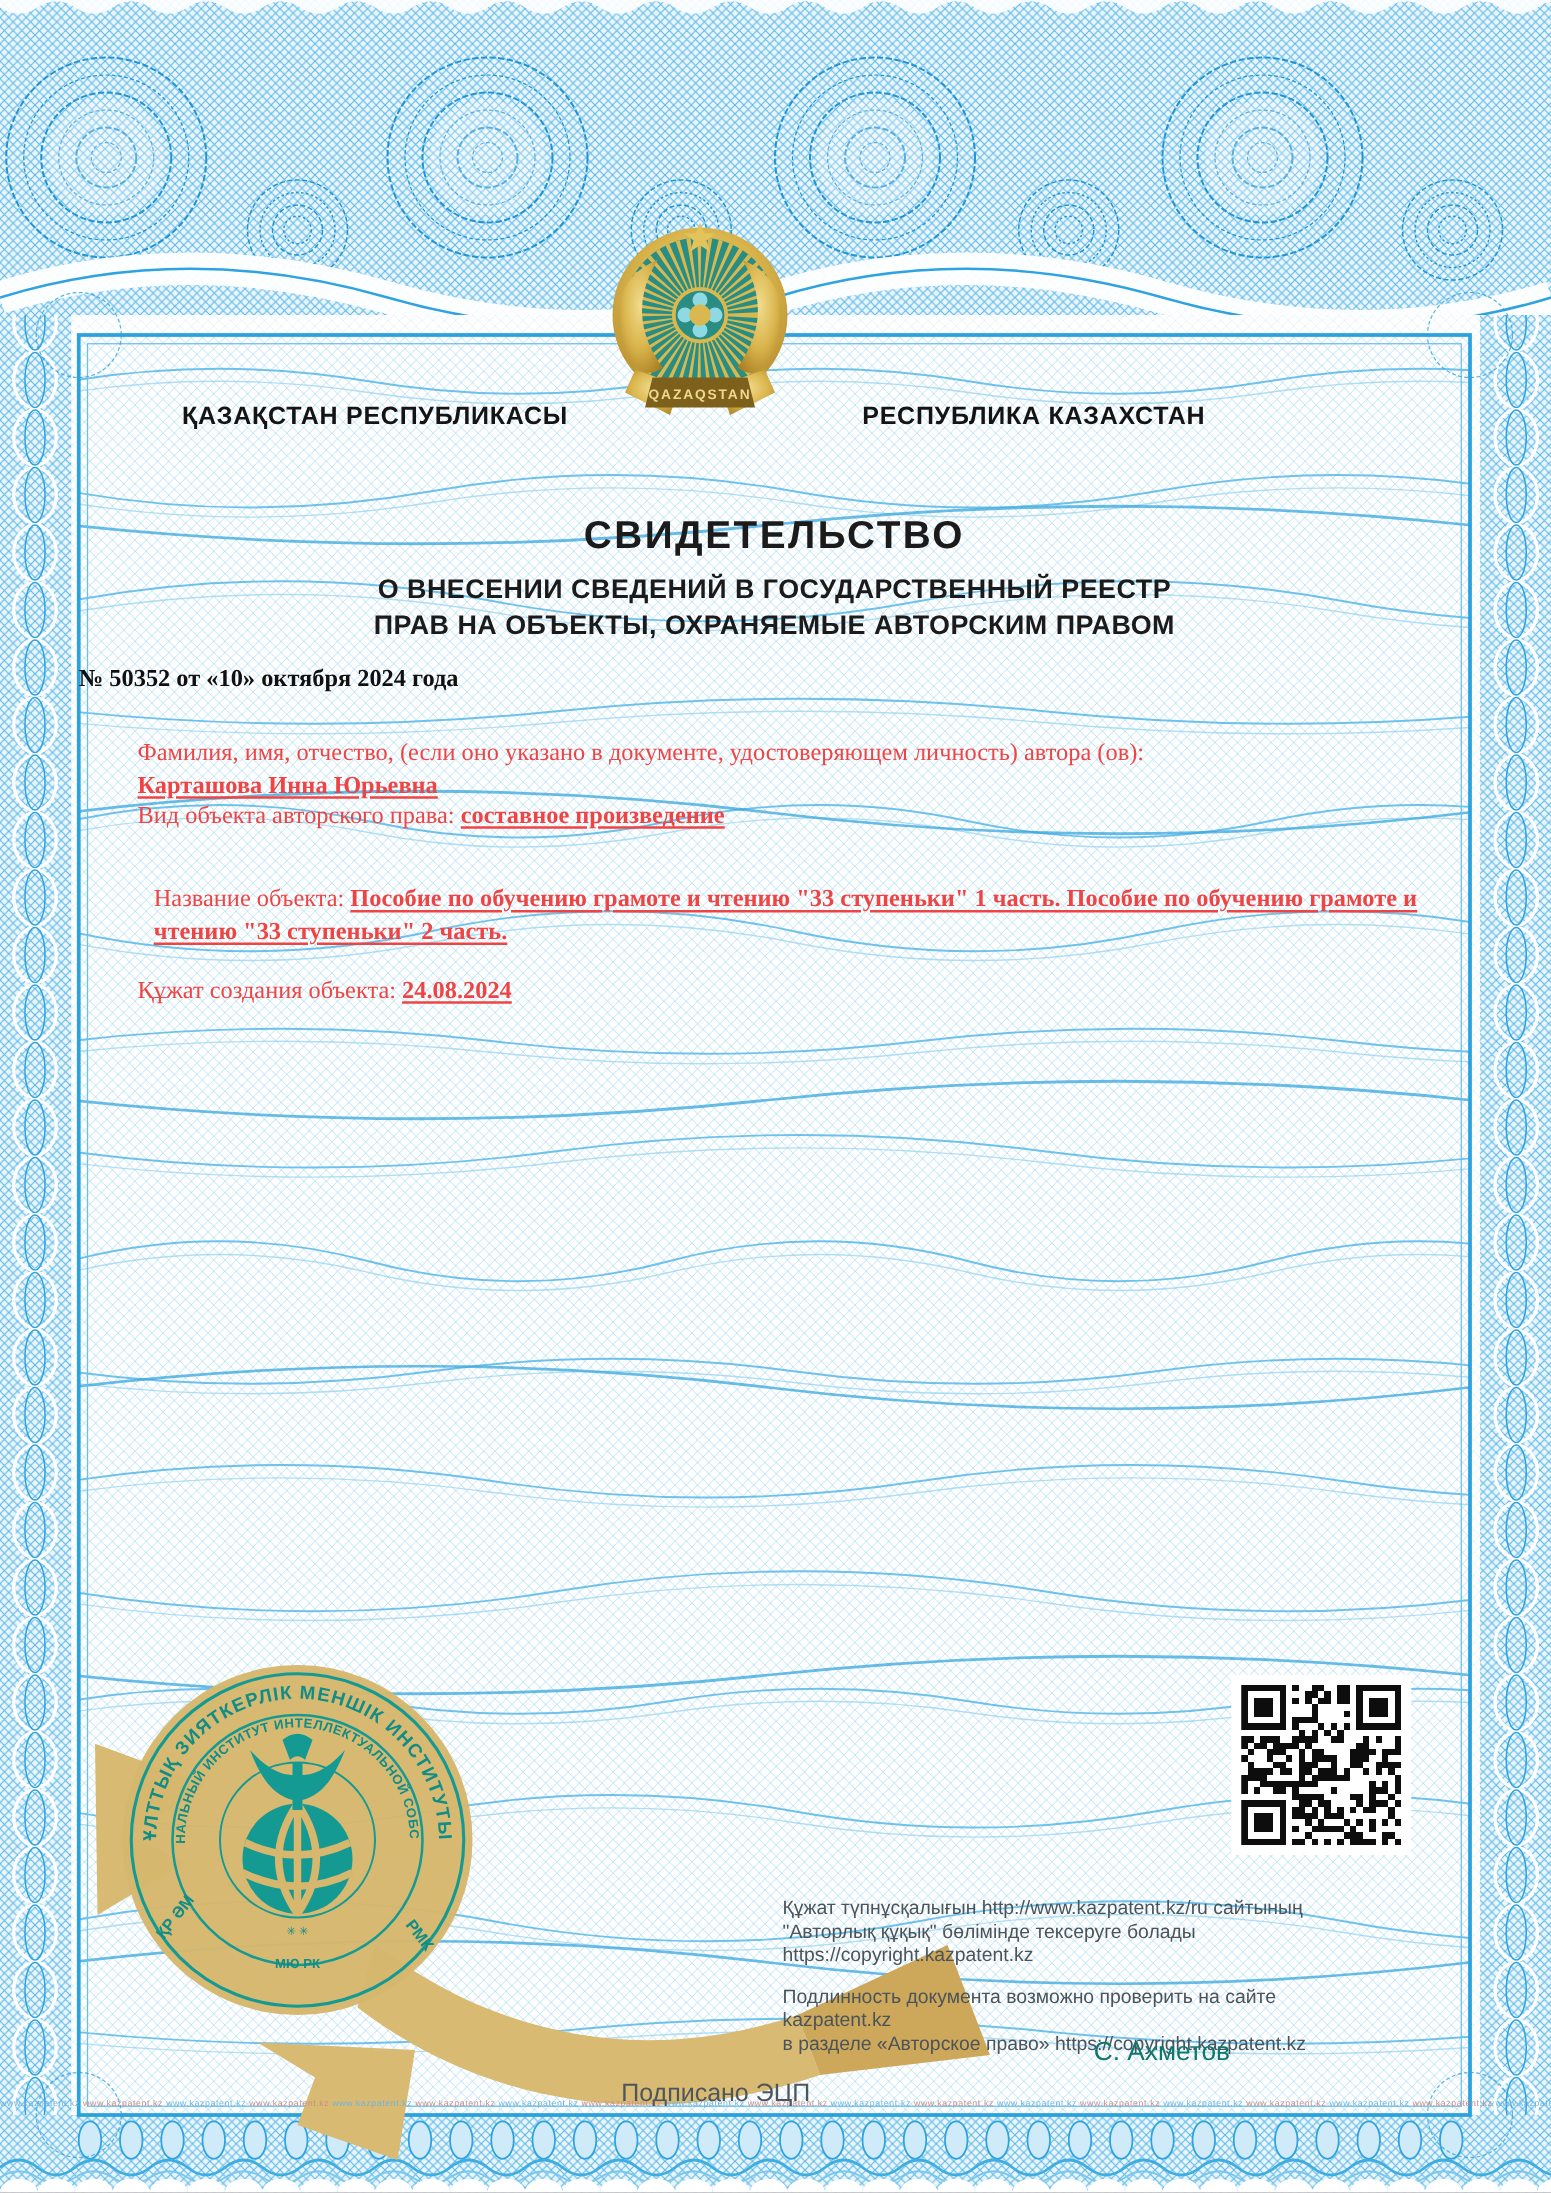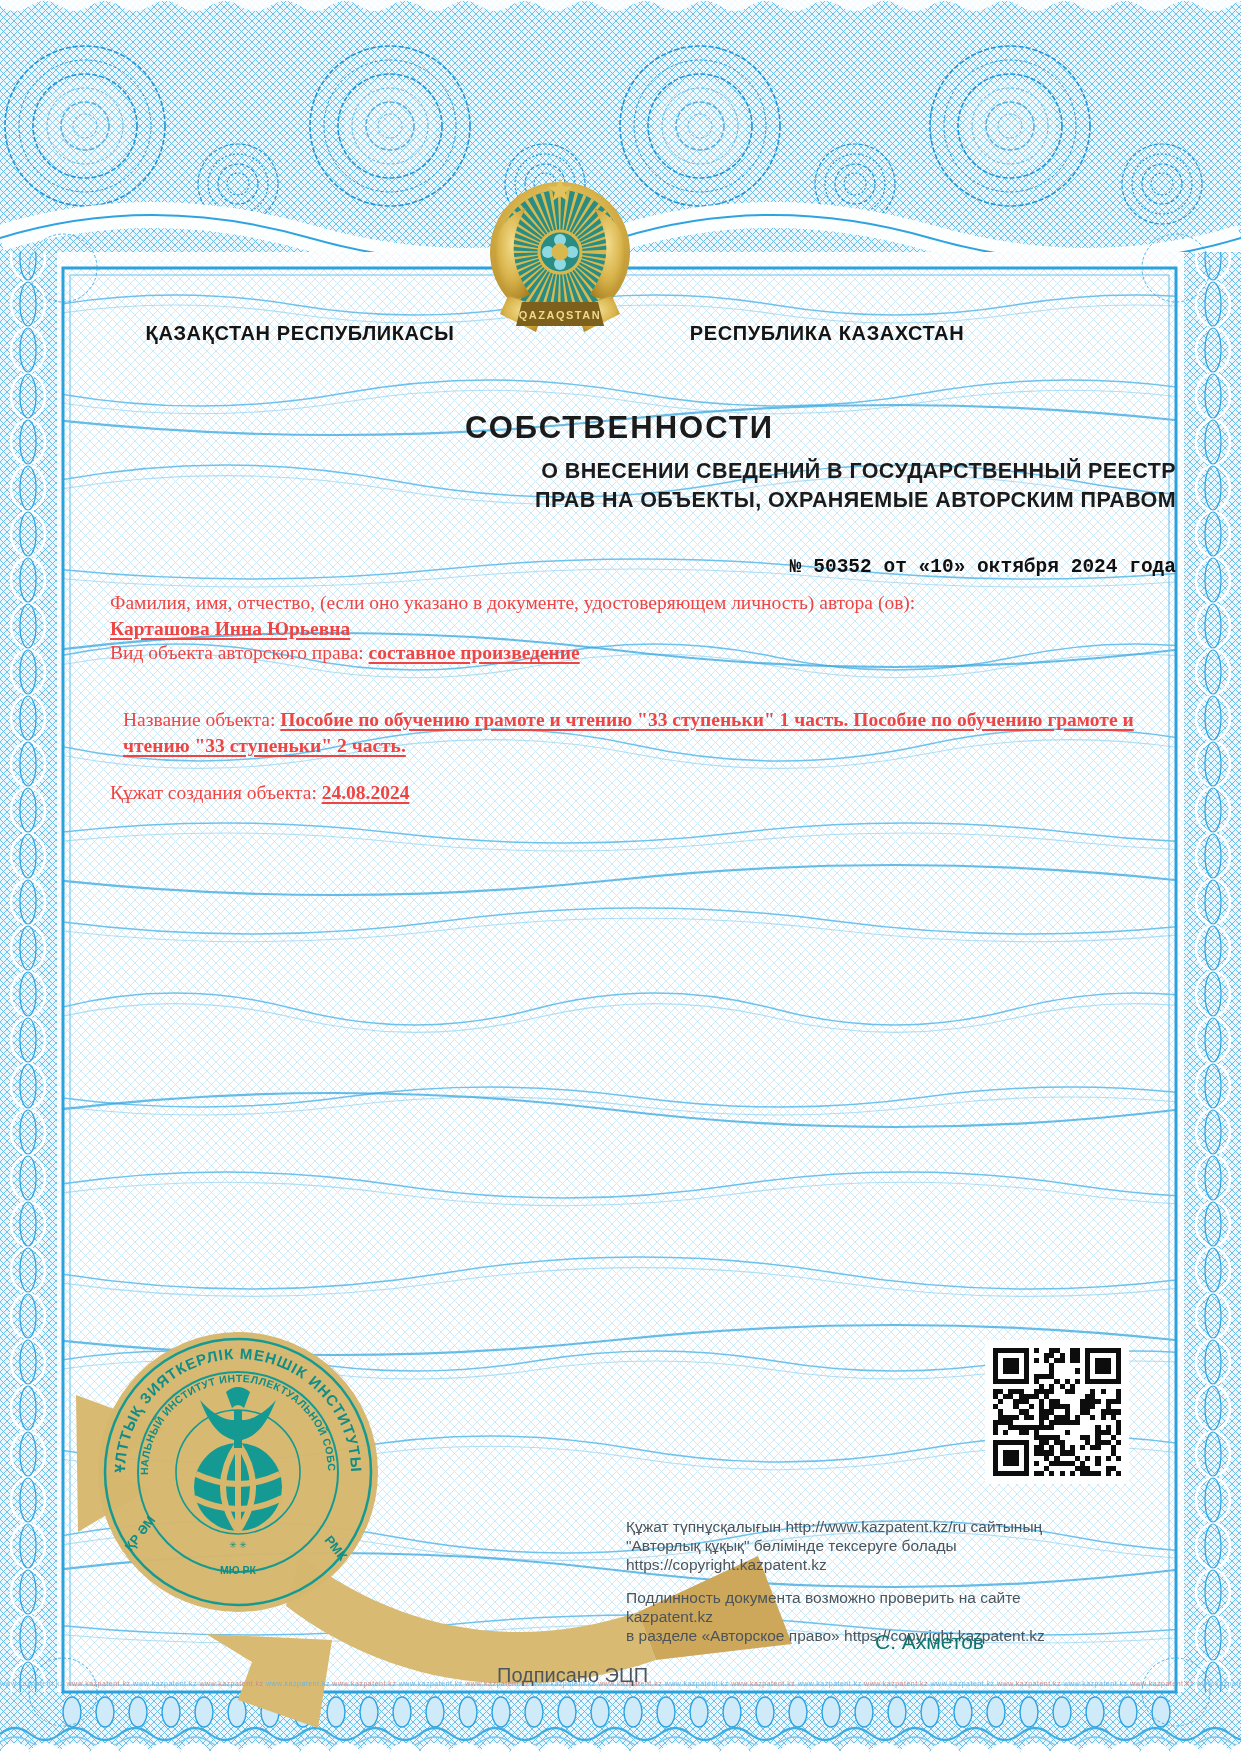--- a/index.html
+++ b/index.html
@@ -13,25 +13,25 @@
   .txt{position:absolute;color:#171717;}
   .hdr{
     font-weight:bold;font-size:20px;letter-spacing:.6px;text-align:center;
     color:#141414;
   }
   .doc-title{
     font-weight:bold;font-size:31px;letter-spacing:2px;text-align:center;color:#1b1b1b;
   }
   .doc-subtitle{
     font-weight:bold;font-size:21.5px;line-height:29px;letter-spacing:.4px;
-    text-align:right;color:#1b1b1b;
+    text-align:center;color:#1b1b1b;
   }
   .doc-number{
-    font-family:Liberation Mono, monospace;font-weight:bold;font-size:19.5px;
-    text-align:right;color:#101010;margin-top:23px;
+    font-family:Liberation Serif, serif;font-weight:bold;font-size:19.5px;
+    text-align:left;color:#101010;
   }
   .body-text{
     font-family:"Liberation Serif",serif;font-size:19.5px;line-height:26px;color:#ef4444;
   }
   .val{
     font-weight:bold;
     text-decoration-line:underline;
     text-decoration-thickness:1.5px;
     text-underline-offset:3px;
   }
@@ -748,21 +748,21 @@
     <path d="M138,118 C156,88 148,52 116,40 C134,70 132,98 112,126 C122,134 132,130 138,118 Z" fill="url(#goldg)"></path>
     <path d="M30,128 L66,140 L58,164 L22,146 Z" fill="url(#goldg)"></path>
     <path d="M134,128 L98,140 L106,164 L142,146 Z" fill="url(#goldg)"></path>
     <path d="M44,134 L120,134 L126,158 L38,158 Z" fill="#7c601c"></path>
     <text x="82" y="151" text-anchor="middle" font-size="11" font-weight="bold" fill="#efd98d" letter-spacing="1.5">QAZAQSTAN</text>
   </svg>
 
   <div class="txt hdr" style="left:90px;top:322px;width:420px;z-index:5">ҚАЗАҚСТАН РЕСПУБЛИКАСЫ</div>
   <div class="txt hdr" style="left:617px;top:322px;width:420px;z-index:5">РЕСПУБЛИКА КАЗАХСТАН</div>
 
-  <div class="txt doc-title" style="left:63px;top:410px;width:1113px;z-index:5">СОБСТВЕННОСТИ</div>
+  <div class="txt doc-title" style="left:63px;top:410px;width:1113px;z-index:5">СВИДЕТЕЛЬСТВО</div>
 
   <div class="txt doc-subtitle" style="left:63px;top:457px;width:1113px;z-index:5">
     <div>О ВНЕСЕНИИ СВЕДЕНИЙ В ГОСУДАРСТВЕННЫЙ РЕЕСТР</div>
     <div>ПРАВ НА ОБЪЕКТЫ, ОХРАНЯЕМЫЕ АВТОРСКИМ ПРАВОМ</div>
   </div>
 
   <div class="txt doc-number" style="left:63px;top:533px;width:1113px;z-index:5">№ 50352 от «10» октября 2024 года</div>
 
   <div class="txt body-text" style="left:110px;top:590px;width:1025px;z-index:5">
     <span>Фамилия, имя, отчество, (если оно указано в документе, удостоверяющем личность) автора (ов):</span><br>

